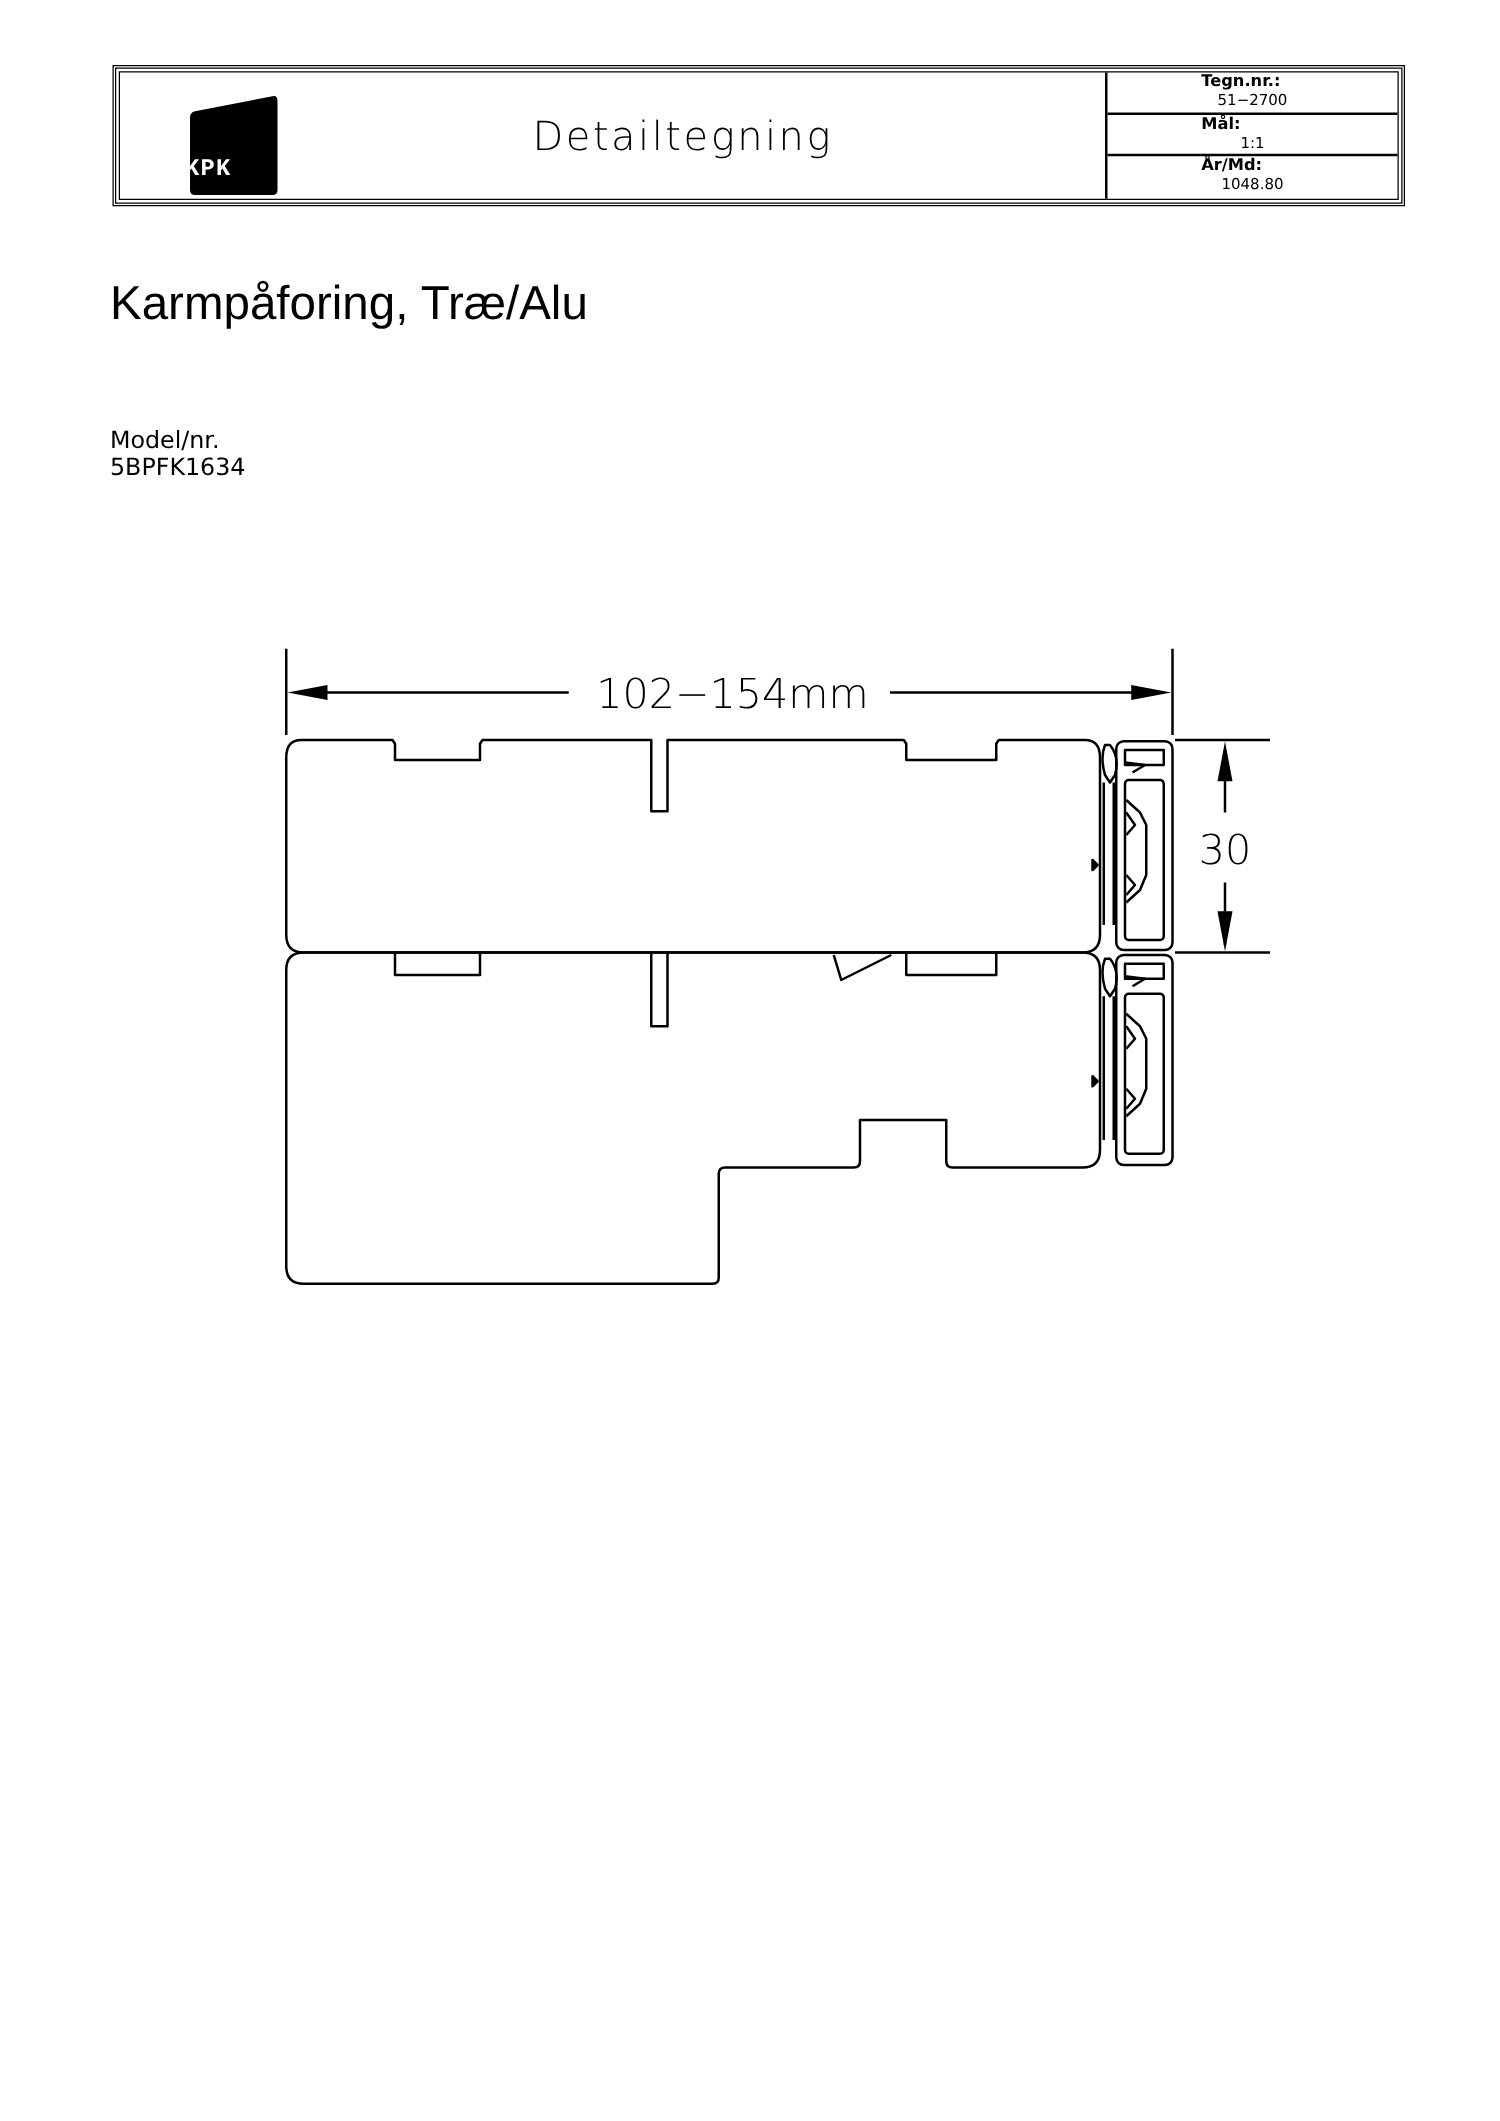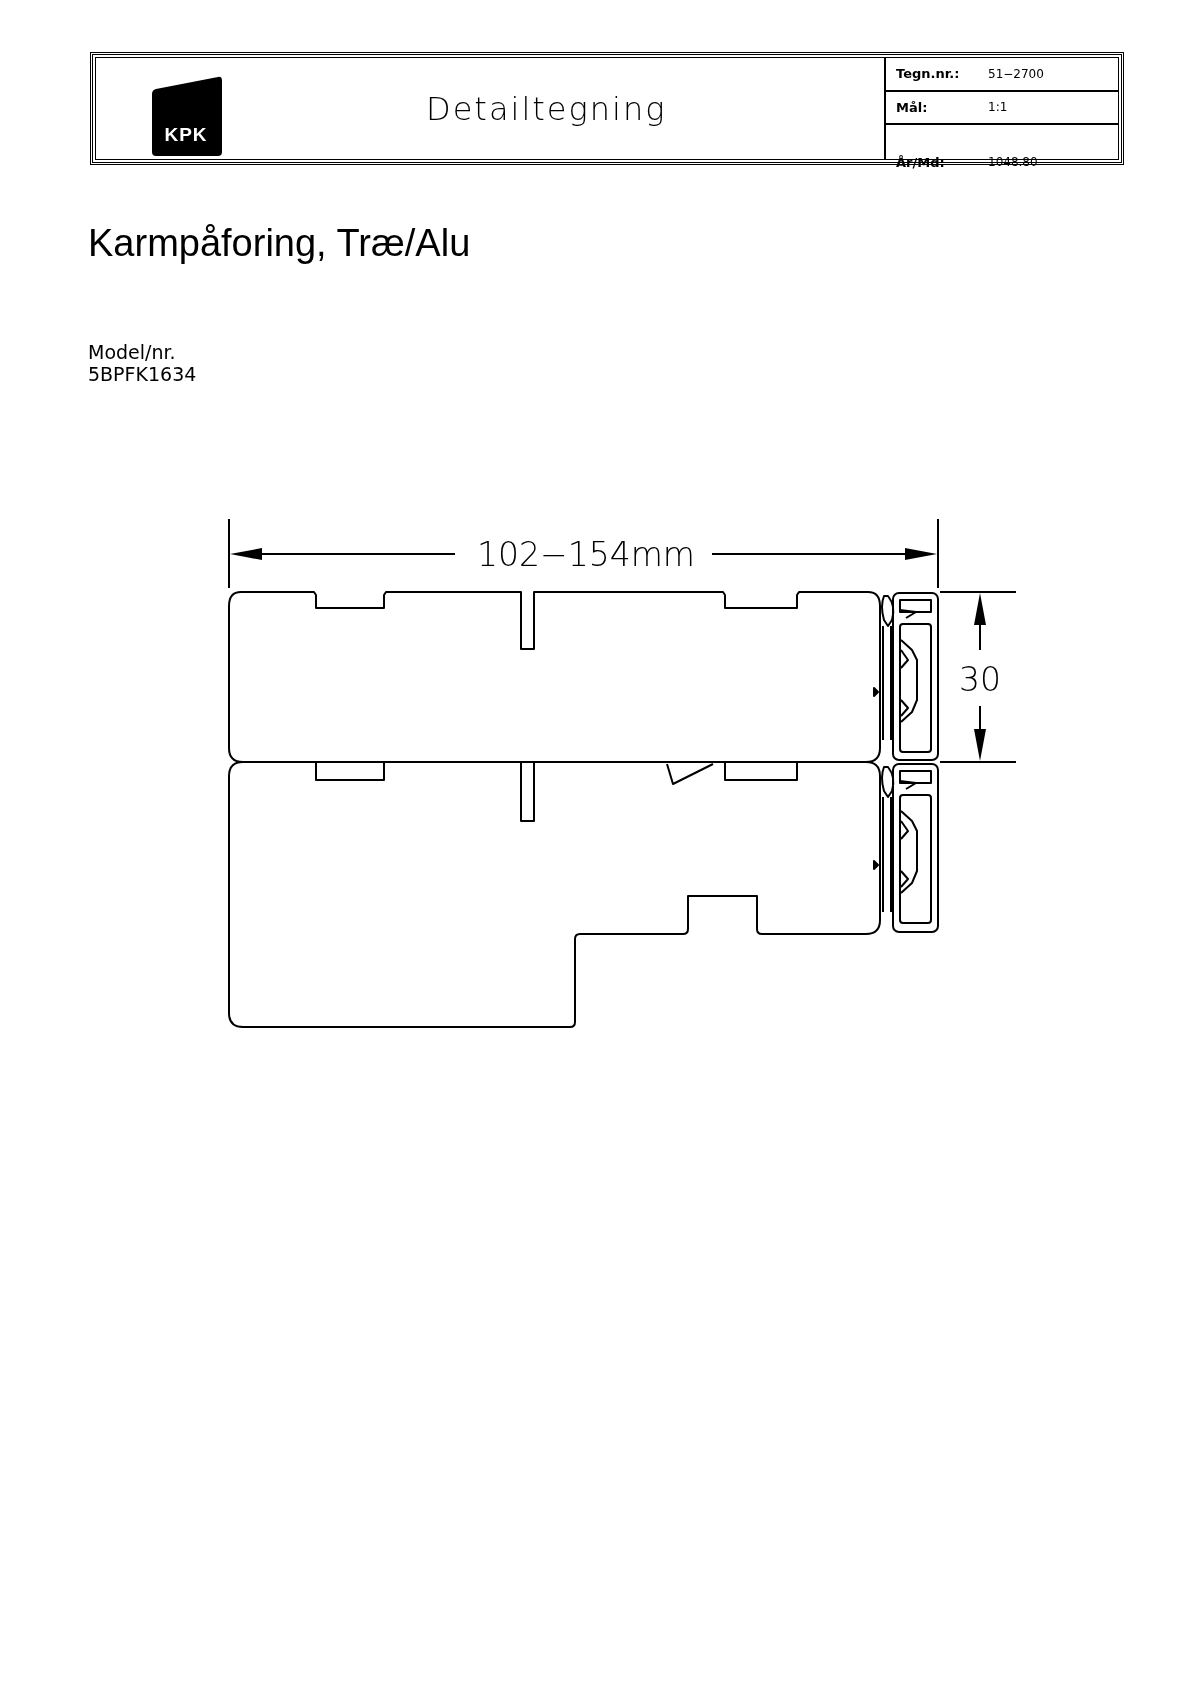--- a/index.html
+++ b/index.html
@@ -1,24 +1,24 @@
 <!DOCTYPE html>
 <html><head>
 <meta charset="utf-8">
 <style>
   html, body { margin: 0; padding: 0; background: #ffffff; }
   body { width: 1200px; height: 1697px; position: relative; overflow: hidden; font-family: "DejaVu Sans", sans-serif; color: #000; }
   .titleblock { position: absolute; left: 90px; top: 52px; width: 1034px; height: 113px; border: 3px double #000; box-sizing: border-box; }
   .tb-inner { position: absolute; inset: 2px; border: 1px solid #000; }
   .logo { position: absolute; left: 52px; top: 18px; width: 76px; height: 80px; }
-  .logo-text { position: absolute; left: 0; right: 0; bottom: 10px; text-align: center; color: #fff; font-family: Liberation Sans, sans-serif; font-weight: bold; font-size: 19px; letter-spacing: 1px; }
+  .logo-text { position: absolute; left: 0; right: 0; bottom: 10px; text-align: left; color: #fff; font-family: Liberation Mono, monospace; font-weight: bold; font-size: 19px; letter-spacing: 1px; }
   .doc-type { position: absolute; left: 330px; top: 32px; font-family: "DejaVu Sans", sans-serif; font-weight: 200; font-size: 32px; letter-spacing: 2px; }
   .meta { position: absolute; right: 0; top: 0; bottom: 0; width: 232px; border-left: 2px solid #000; }
-  .meta-row { height: 33.3%; border-bottom: 2px solid #000; display: flex; align-items: center; box-sizing: border-box; }
-  .meta-row:last-child { border-bottom: none; margin-top: 20px; }
+  .meta-row { height: 33.3%; border-bottom: 2px solid #000; display: flex; align-items: center; box-sizing: border-box; flex-direction: column; }
+  .meta-row:last-child { border-bottom: none; }
   .meta-label { width: 92px; padding-left: 10px; font-family: "DejaVu Sans", sans-serif; font-size: 13px; font-weight: bold; }
   .meta-value { font-family: "DejaVu Sans", sans-serif; font-size: 12px; }
   .heading { position: absolute; left: 88px; top: 222px; font-family: "Liberation Sans", sans-serif; font-size: 38px; }
   .model-label { position: absolute; left: 88px; top: 320px; font-family: "DejaVu Sans", sans-serif; font-size: 19px; line-height: 22px; margin-top: 21px; }
   .drawing { position: absolute; left: 0; top: 0; width: 1200px; height: 1100px; }
   .dim-text { font-family: "DejaVu Sans", sans-serif; font-weight: 200; }
 </style>
 </head>
 <body>
 

